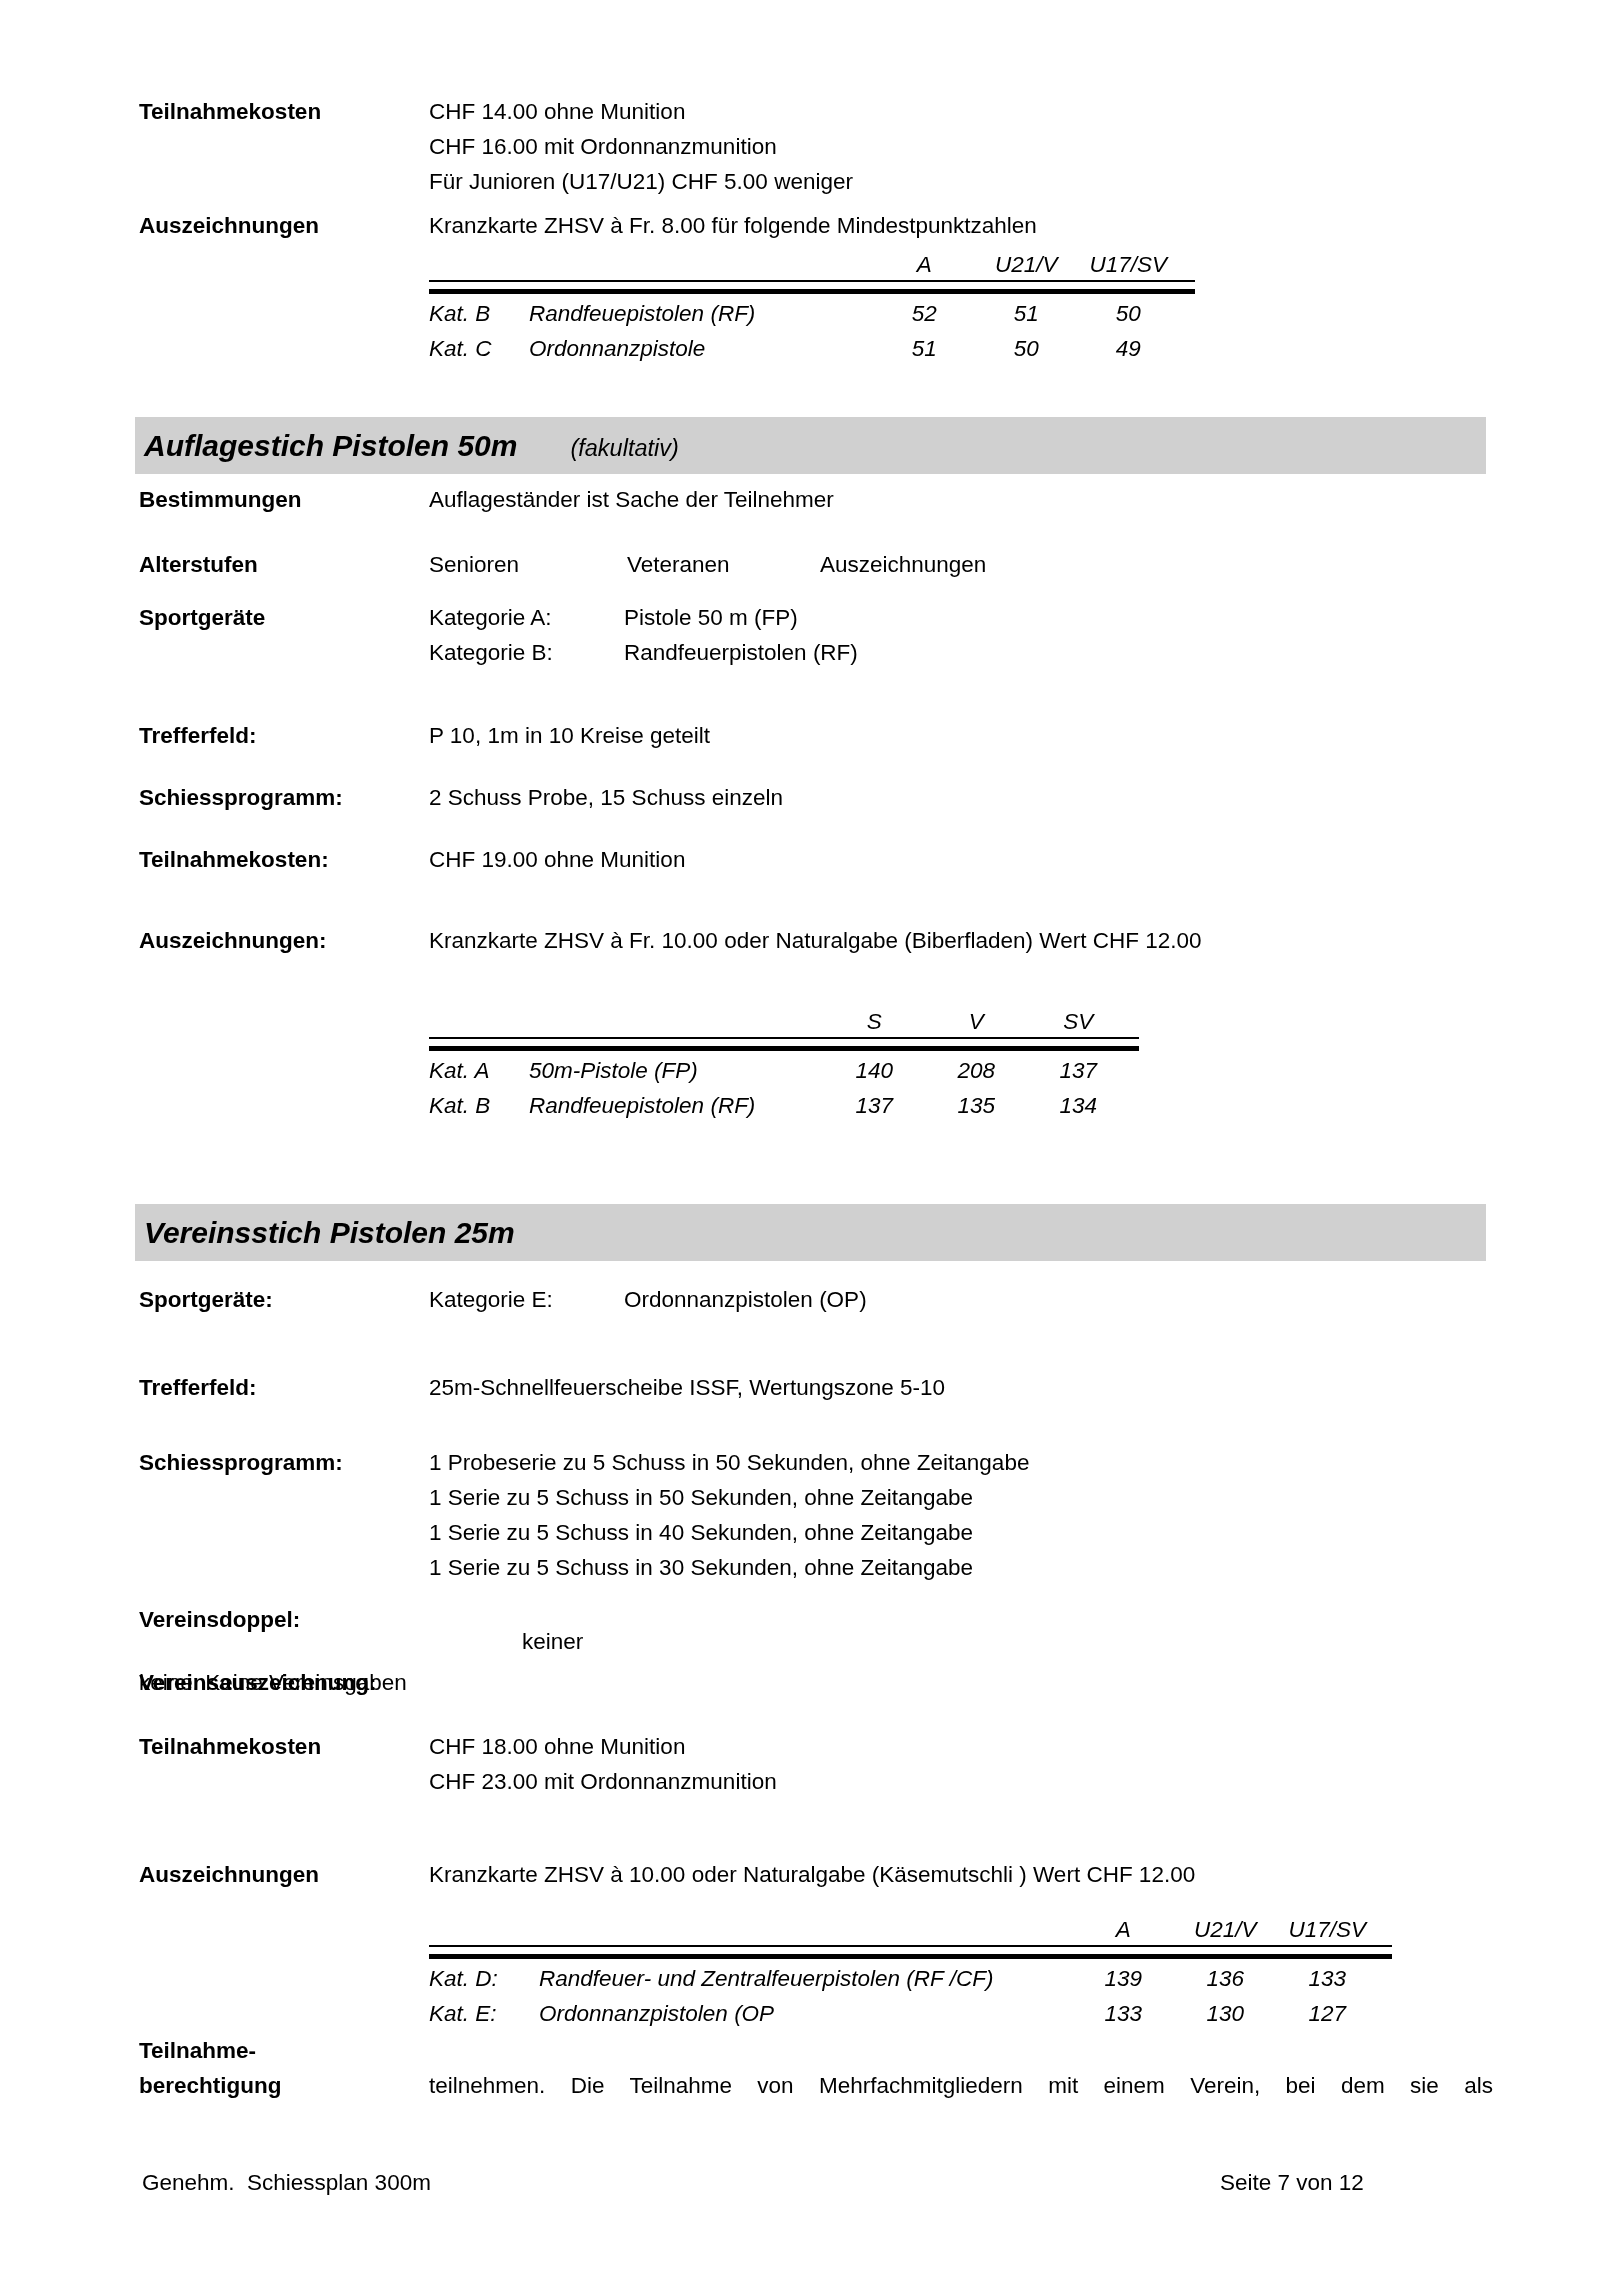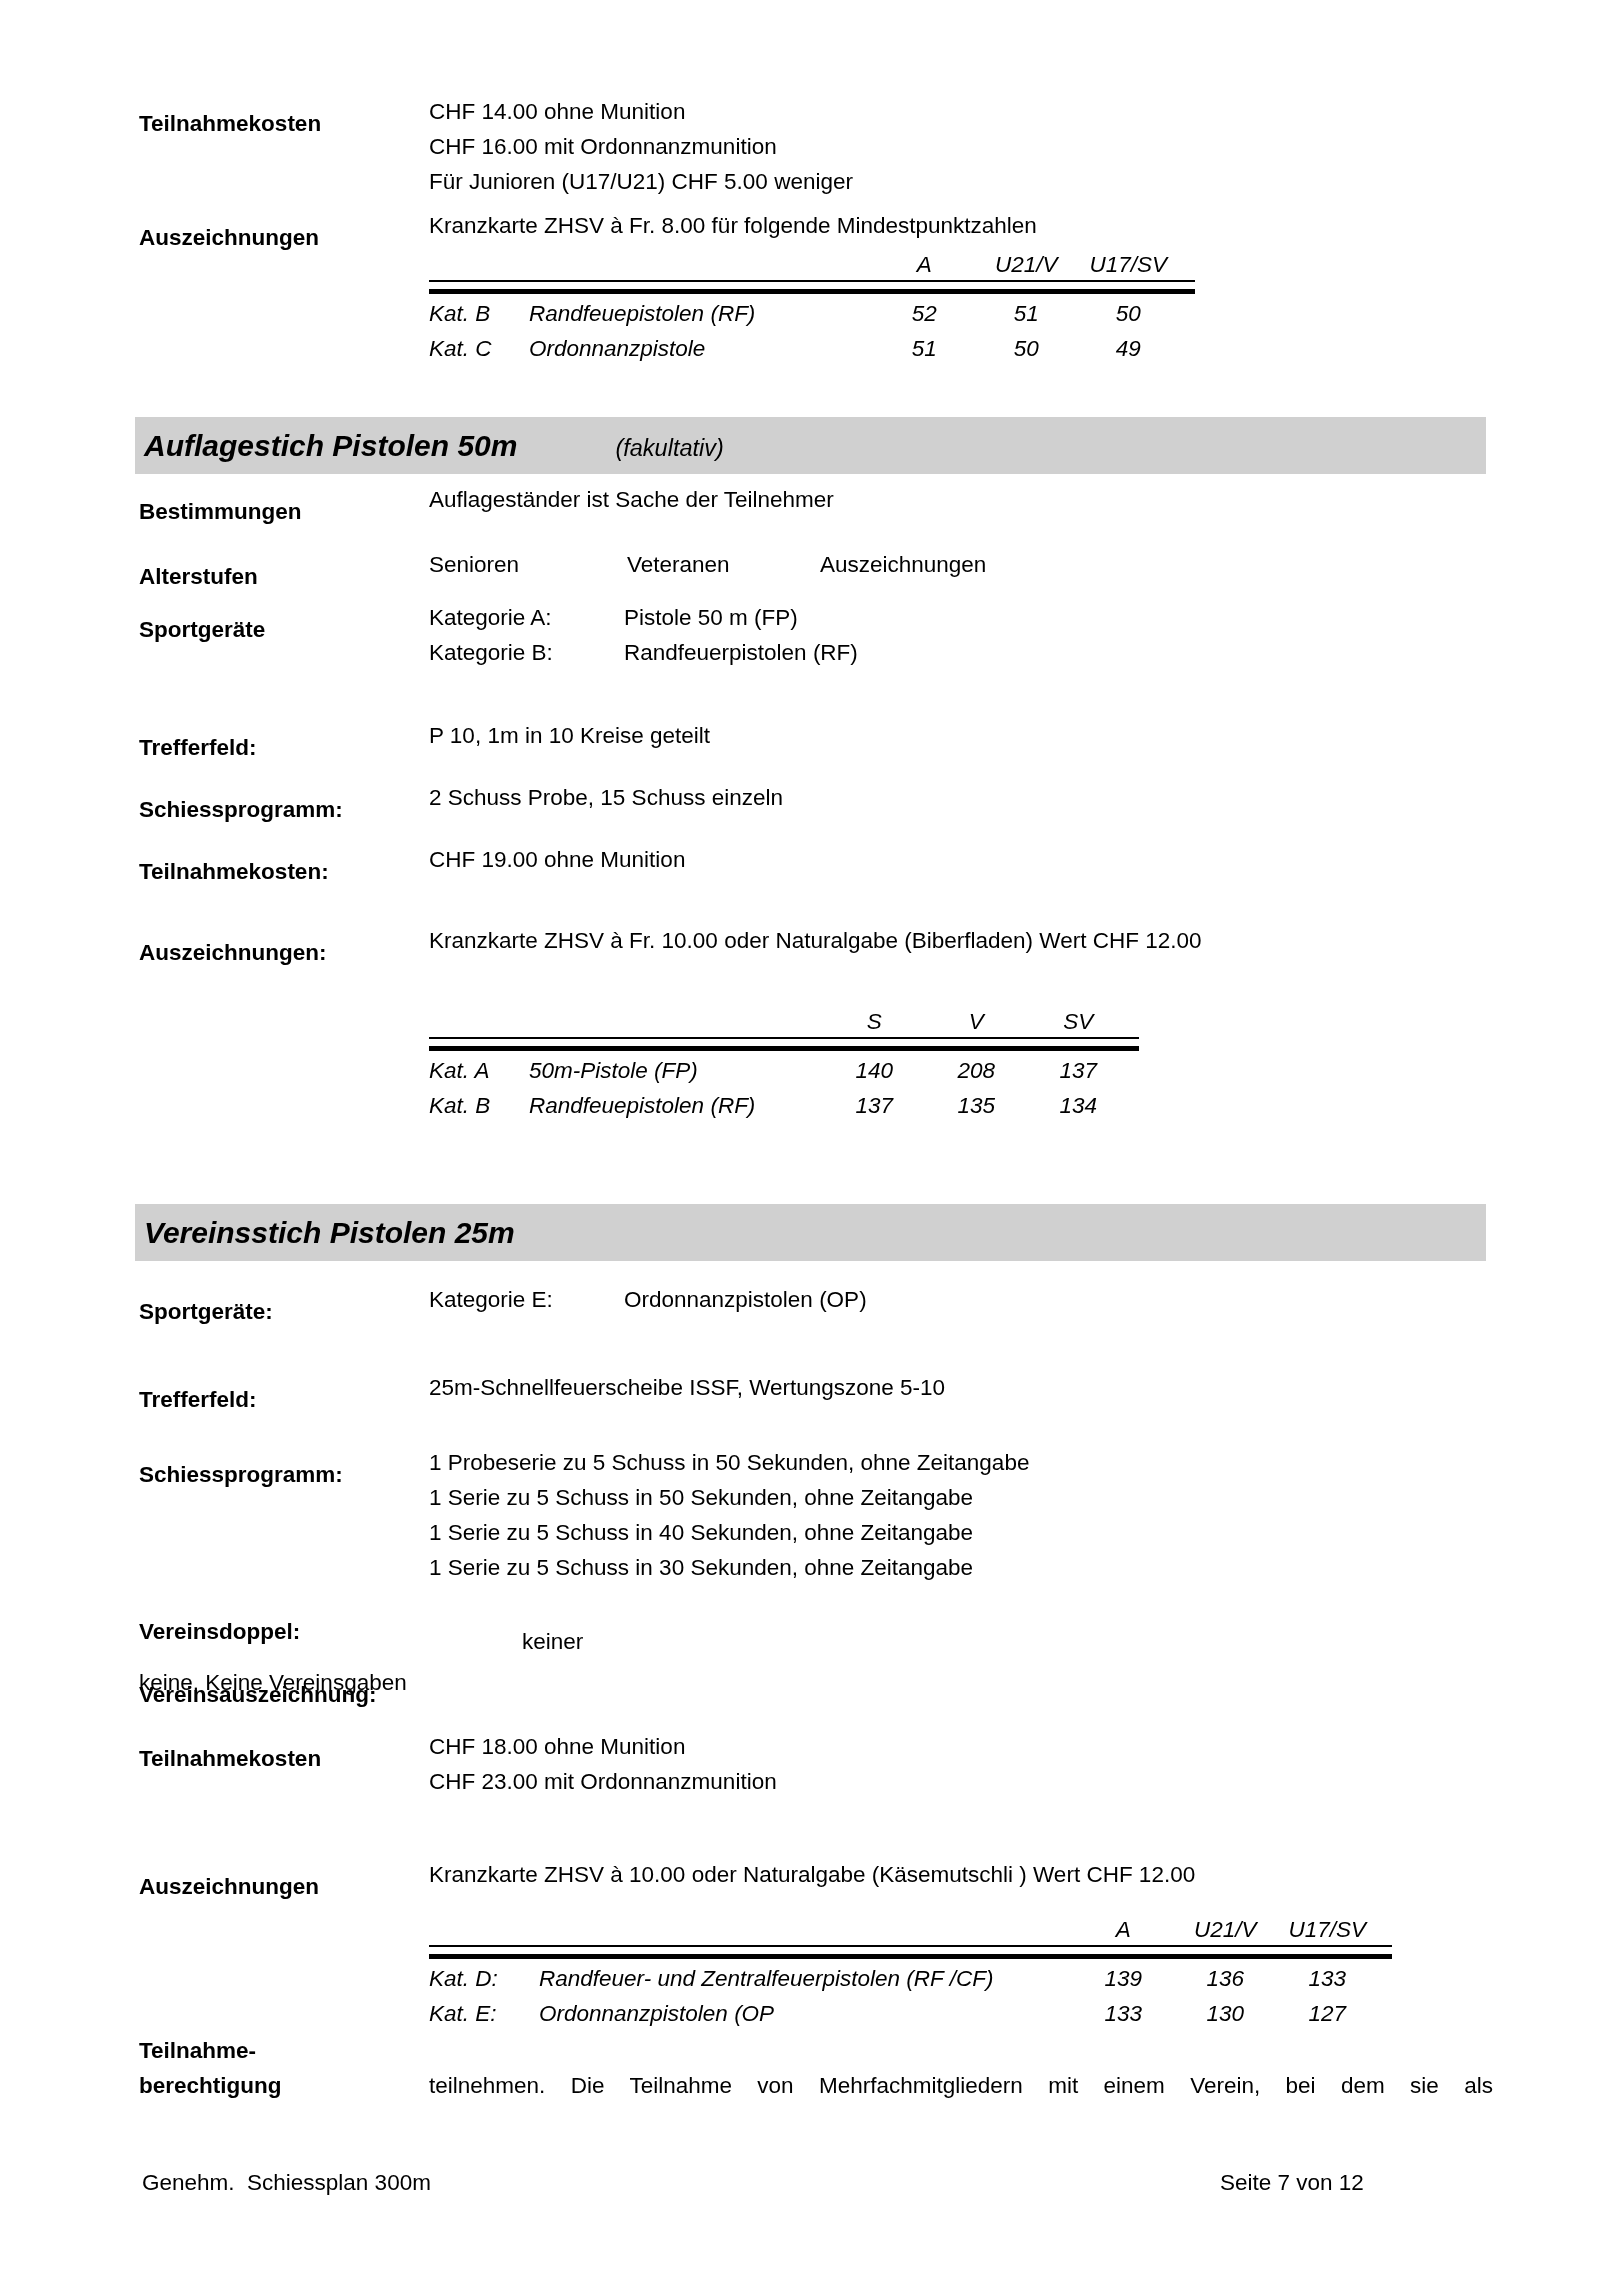--- a/index.html
+++ b/index.html
@@ -4,31 +4,31 @@
 <style>
   * { margin:0; padding:0; box-sizing:border-box; }
   html,body { background:#ffffff; }
   .page {
     position:relative; width:1621px; height:2293px; background:#ffffff;
     font-family:"Liberation Sans","DejaVu Sans",sans-serif;
     font-size:22.5px; line-height:35px; color:#000; overflow:hidden;
   }
   .abs { position:absolute; }
   .row { left:139px; right:127px; }
-  .row .label { position:absolute; left:0; top:0; width:290px; font-weight:bold;margin-top:12px; }
+  .row .label { position:absolute; left:0; top:0; width:290px; font-weight:bold; }
   .label { font-weight:bold; }
   .value { margin-left:290px; }
   .value-indent { margin-left:383px;margin-top:22px; }
   .kkey { display:inline-block; width:195px; }
   .col-w1 { display:inline-block; width:198px; }
   .col-w2 { display:inline-block; width:193px; }
 
   .bar { left:135px; width:1351px; height:57px; background:var(--section-bar,#d0d0d0); white-space:nowrap; }
   .bar-title { font-weight:bold; font-style:italic; font-size:30px; line-height:57px; padding-left:9px; }
-  .bar-suffix { font-style:italic; font-size:23.5px; line-height:57px; margin-left:98px; }
+  .bar-suffix { font-style:italic; font-size:23.5px; line-height:57px; margin-left:53px; }
 
   .pt { left:429px; font-style:italic; }
   .pt .pt-head, .pt .pt-row { display:flex; height:35px; padding-right:var(--prr,0px); }
   .pt .pt-head { border-bottom:2px solid #000; }
   .pt-rule { height:4.9px; background:#000; margin-top:6.9px; margin-bottom:2px; }
   .pt-kat { width:var(--katw,100px); }
   .pt-name { flex:1; }
   .pt-col { width:102px; text-align:center; }
 
   .para { text-align:justify; }

